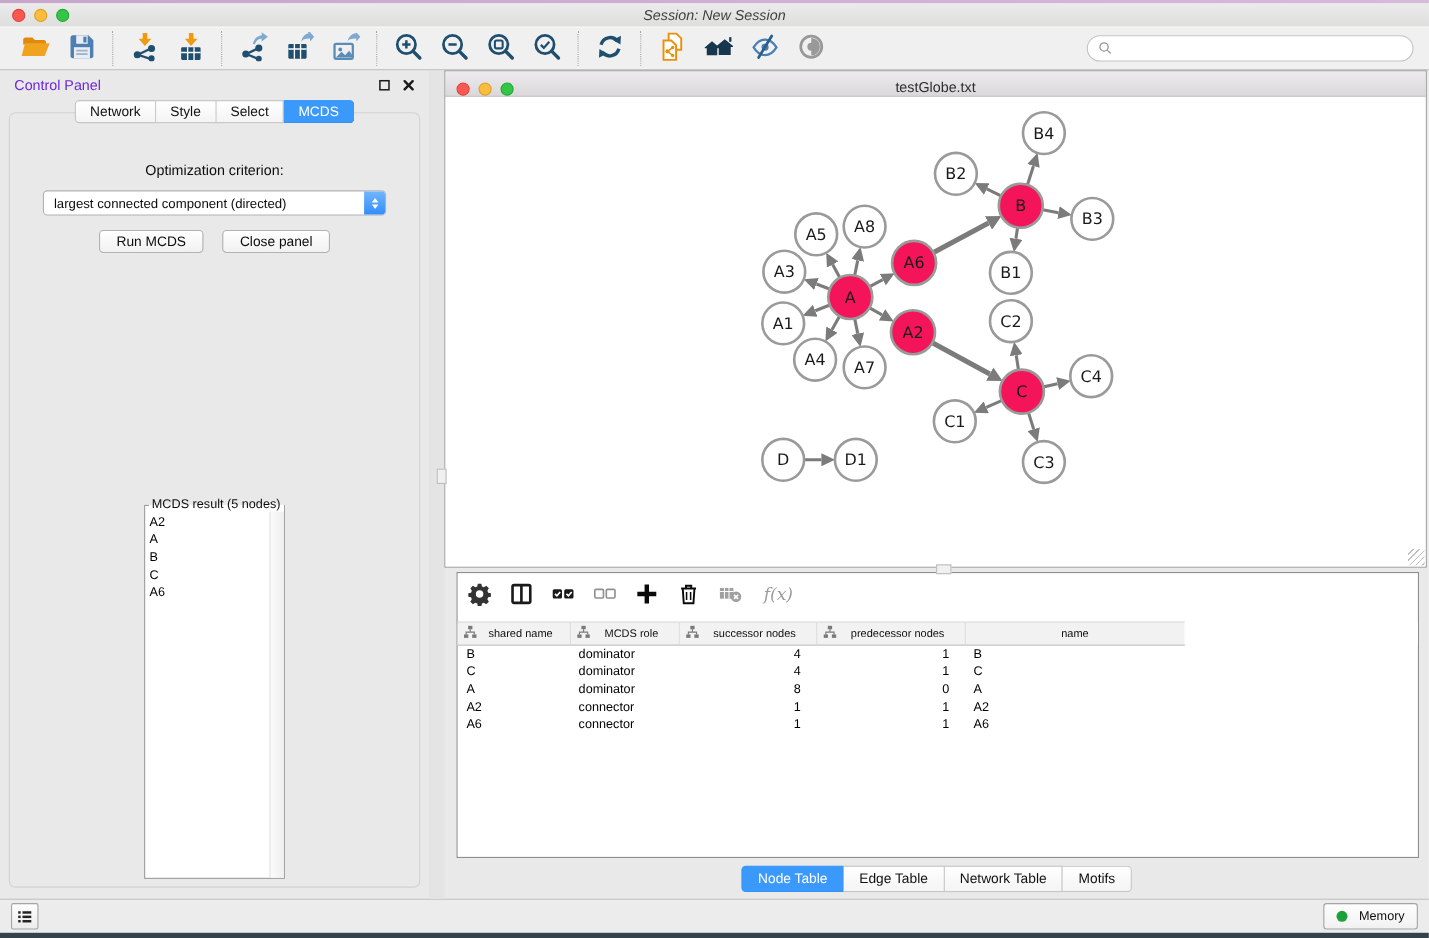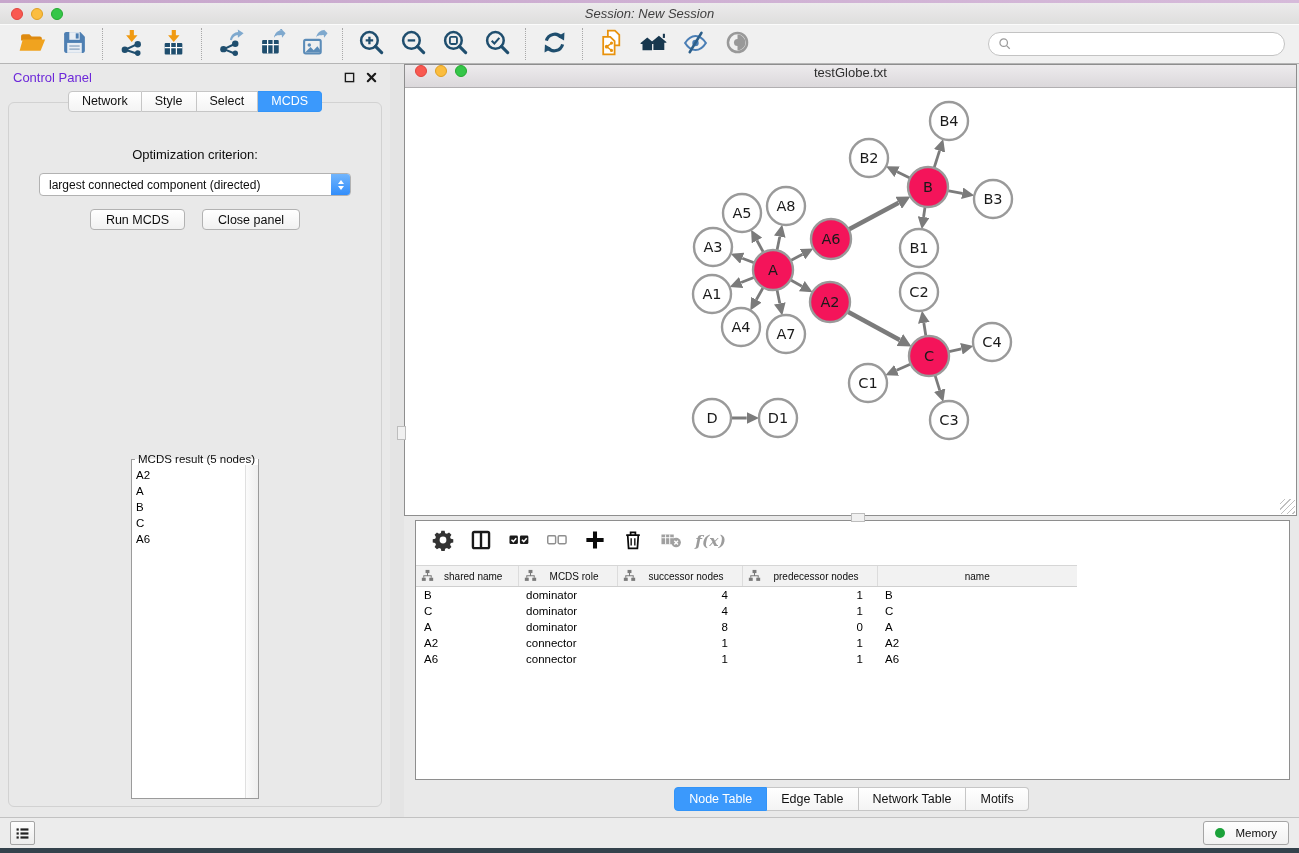--- a/index.html
+++ b/index.html
@@ -55,34 +55,34 @@
   .list-item { font-size:11.5px; line-height:16px; padding-left:4px; color:#000; }
   .result-scroll { width:13px; background:linear-gradient(90deg,#fbfbfb,#efefef); border-left:1px solid #e0e0e0; flex:0 0 auto; }
 
   
   .v-divider { width:14px; background:#e4e4e4; position:relative; flex:0 0 auto; }
   .v-divider .handle { position:absolute; top:362px; right:-2px; width:9px; height:14px; background:#f0f0f0; border:1px solid #bdbdbd; z-index:3; }
 
   
   .right-area { flex:1; display:flex; flex-direction:column; min-width:0; }
   .network-window { height:452px; margin-right:2px; border:1px solid #8e8e8e; background:#fff; display:flex; flex-direction:column; position:relative; flex:0 0 auto; }
-  .nw-titlebar { height:23px; background:linear-gradient(#edebed,#dbd8db); border-bottom:1px solid #b1afb1; display:flex; align-items:flex-start; position:relative; flex:0 0 auto; }
+  .nw-titlebar { height:23px; background:linear-gradient(#edebed,#dbd8db); border-bottom:1px solid #b1afb1; display:flex; align-items:flex-end; position:relative; flex:0 0 auto; }
   .nw-titlebar .lights { margin-left:10px; }
   .nw-title { position:absolute; left:0; right:0; text-align:center; font-size:13px; color:#2e2e2e; }
   .nw-canvas { flex:1; position:relative; background:#fff; }
   .graph-svg { position:absolute; inset:0; width:100%; height:100%; }
   .resize-grip { position:absolute; right:1px; bottom:1px; width:15px; height:15px; background:repeating-linear-gradient(135deg, transparent 0 3px, #c0c0c0 3px 4px); }
   .h-handle { position:absolute; left:50%; bottom:-7px; width:14px; height:9px; background:#f0f0f0; border:1px solid #bdbdbd; z-index:3; }
 
   
   .table-panel { flex:1; display:flex; flex-direction:column; min-height:0; }
   .tp-header { height:28px; display:flex; align-items:center; padding:2px 13px 0 13px; font-size:13px; color:#1c1c1c; flex:0 0 auto; }
   .tp-container { flex:1; margin:4px 9px 0 11px; border:1px solid #8e8e8e; background:#fff; display:flex; flex-direction:column; min-height:0; }
   .tp-toolbar { height:40px; display:flex; align-items:center; padding:0 9px; gap:3px; flex:0 0 auto; }
-  .tp-tb-btn { width:35px; height:32px; display:flex; align-items:center; justify-content:center; background:none; border:none; cursor:default;font-weight:bold; }
+  .tp-tb-btn { width:35px; height:32px; display:flex; align-items:center; justify-content:flex-start; background:none; border:none; cursor:default; }
   .tp-tb-btn svg { width:22px; height:22px; }
   .tp-tb-btn.wide svg { width:34px; }
   .tp-table { border-collapse:collapse; table-layout:fixed; margin-top:4px; }
   .tp-table th { height:21px; background:#f2f2f2; border-top:1px solid #d6d6d6; border-bottom:1px solid #cfcfcf; font-weight:normal; font-size:10px; color:#0d0d0d; padding:0; }
   .tp-table th + th { border-left:1px solid #dcdcdc; }
   .th-inner { display:flex; align-items:center; padding:0 5px; }
   .th-inner svg { width:13px; height:13px; flex:0 0 auto; }
   .th-label { flex:1; text-align:center; }
   .tp-table td { font-size:11.5px; height:16px; padding:0 8px; color:#000; white-space:nowrap; overflow:hidden; }
   .tp-table td.right { text-align:right; padding-right:14px; }

